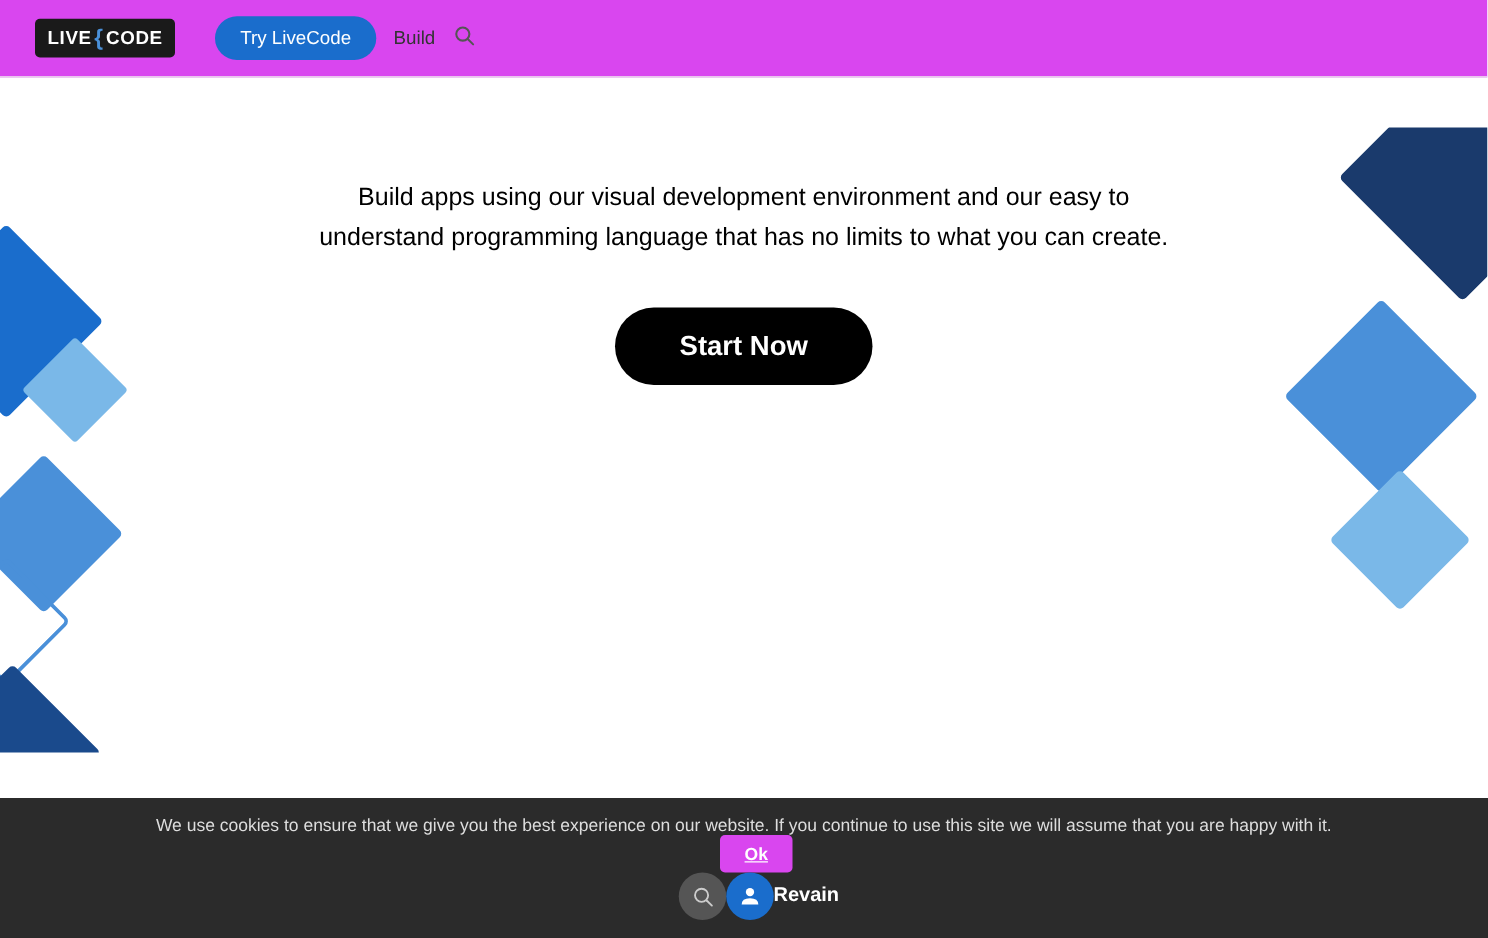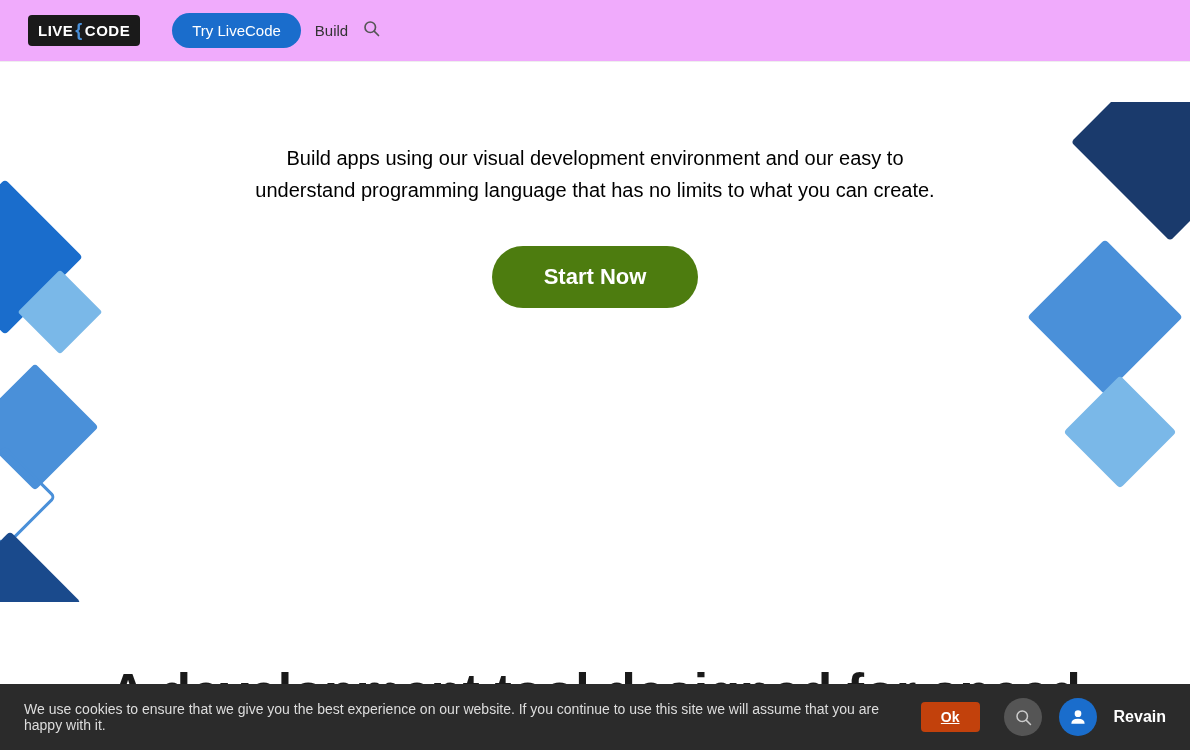--- a/index.html
+++ b/index.html
@@ -5,21 +5,21 @@
     * { margin: 0; padding: 0; box-sizing: border-box; }
     body { font-family: -apple-system, BlinkMacSystemFont, 'Segoe UI', Arial, sans-serif; background: #fff; width: 1190px; min-height: 750px; overflow-x: hidden; }
 
     
     nav {
       display: flex;
       align-items: center;
       padding: 0 28px;
       height: 62px;
       border-bottom: 1px solid #eee;
-      background: #f0abfc;
+      background: #d946ef;
       position: relative;
       z-index: 10;
     }
     .logo-wrap {
       display: flex;
       align-items: center;
       margin-right: 32px;
     }
     .logo-box {
       background: #1a1a1a;
@@ -99,21 +99,21 @@
       letter-spacing: -1px;
     }
     .hero p {
       font-size: 20px;
       color: #000000;
       max-width: 680px;
       margin: 0 auto 40px;
       line-height: 1.6;
     }
     .btn-start {
-      background: #4d7c0f;
+      background: #000000;
       color: #fff;
       border: none;
       padding: 18px 52px;
       border-radius: 40px;
       font-size: 22px;
       font-weight: 700;
       cursor: pointer;
       display: inline-block;
     }
 
@@ -152,41 +152,42 @@
       left: 0;
       right: 0;
       background: #2b2b2b;
       color: #fff;
       display: flex;
       align-items: center;
       justify-content: space-between;
       padding: 14px 24px;
       font-size: 14px;
       z-index: 100;
+      flex-direction: column;
     }
     .cookie-bar p {
       color: #ddd;
       flex: 1;
     }
     .cookie-ok {
-      background: #c2410c;
+      background: #d946ef;
       color: #fff;
       border: none;
       padding: 7px 20px;
       border-radius: 4px;
       font-size: 14px;
       font-weight: 600;
       cursor: pointer;
       margin-left: 20px;
       text-decoration: underline;
     }
     .revain-logo {
       display: flex;
       align-items: center;
-      gap: 17px;
+      gap: 0;
       margin-left: 16px;
     }
     .revain-circle {
       width: 38px;
       height: 38px;
       background: #1a6dcc;
       border-radius: 50%;
       display: flex;
       align-items: center;
       justify-content: center;

